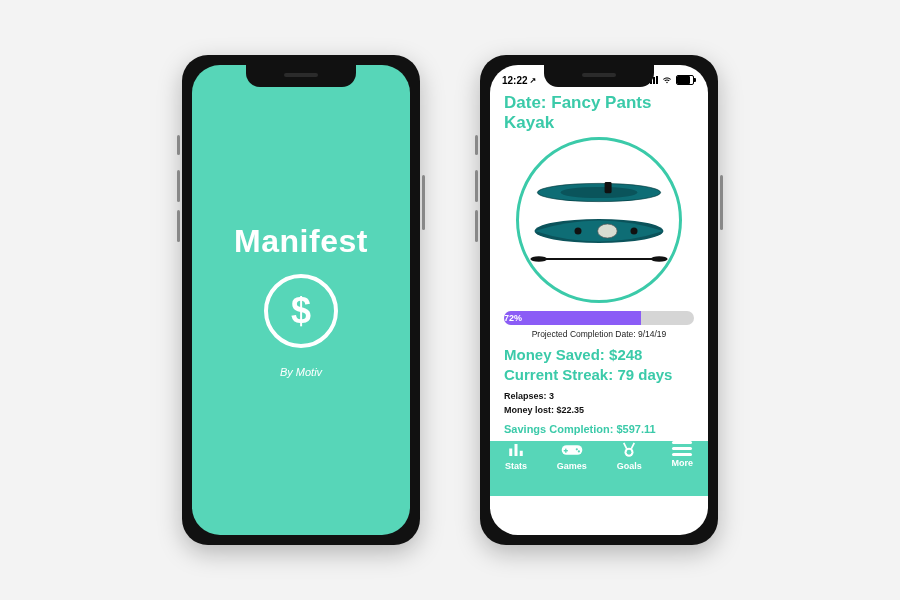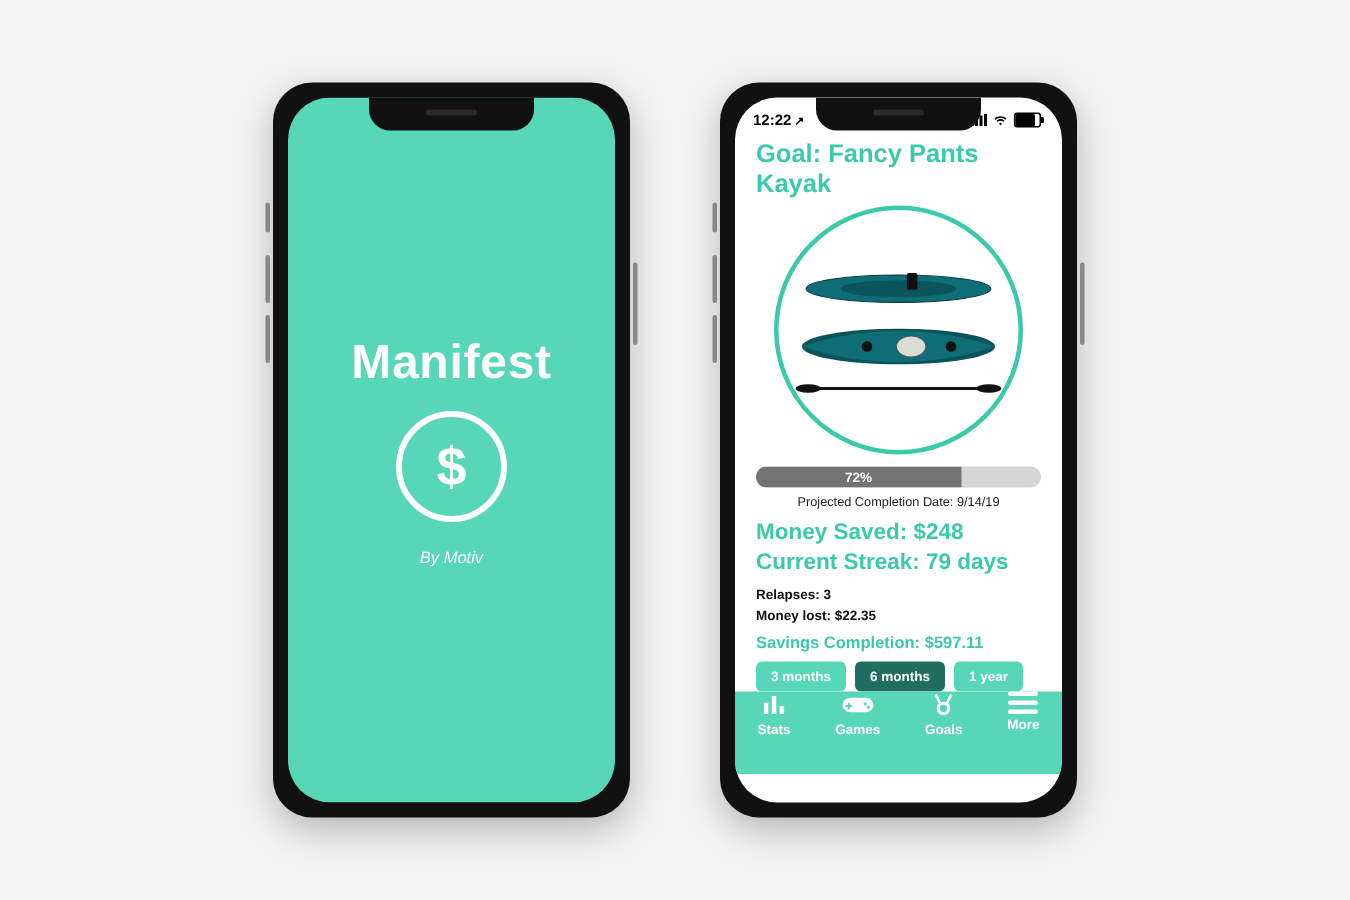--- a/index.html
+++ b/index.html
@@ -167,22 +167,22 @@
   .kayak { width: 140px; }
   .progress {
     height: 14px;
     background: #d5d5d5;
     border-radius: 7px;
     overflow: hidden;
     position: relative;
   }
   .progress-fill {
     height: 100%;
-    background: #737373;
-    display:flex; align-items:center; justify-content:center;
+    background: #8b5cf6;
+    display:flex; align-items:center; justify-content:flex-start;
     color:#fff; font-size:9px; font-weight:700;
   }
   .proj-date {
     text-align:center;
     font-size: 8.5px;
     color:#222;
     margin: 4px 0 6px;
   }
   .big-metric {
     color:#3bcaa9;
@@ -280,21 +280,21 @@
             <path fill="#000" d="M12 20c1 0 1.8-.8 1.8-1.8S13 16.4 12 16.4s-1.8.8-1.8 1.8S11 20 12 20zm-4.6-5.1c2.5-2.5 6.7-2.5 9.2 0l1.7-1.7c-3.5-3.5-9.1-3.5-12.6 0l1.7 1.7zm-3.3-3.3c4.3-4.3 11.5-4.3 15.8 0l1.7-1.7C16.4 4.7 7.6 4.7 2.4 9.9l1.7 1.7z"></path>
           </svg>
           <span class="battery">
               <i></i>
             </span>
         </div>
       </div>
 
       <div class="content">
         <h2 class="goal-title">
-          <span class="goal-prefix">Goal:</span>
+          <span class="goal-prefix">Date:</span>
           <span>Fancy Pants Kayak</span>
         </h2>
 
         <div class="goal-image-wrap">
           <svg class="kayak" viewBox="0 0 200 150">
 
             <ellipse cx="100" cy="35" rx="88" ry="13" fill="#0e6d75"></ellipse>
             <ellipse cx="100" cy="35" rx="88" ry="13" fill="none" stroke="#053c41" stroke-width="1"></ellipse>
             <ellipse cx="100" cy="35" rx="55" ry="8" fill="#063c41" opacity=".5"></ellipse>
             <rect x="108" y="20" width="10" height="16" rx="2" fill="#111"></rect>
@@ -340,25 +340,20 @@
             <span>Money lost:</span>
             <span>$22.35</span>
           </div>
         </div>
 
         <div class="savings-proj">
           <span>Savings Completion:</span>
           <span>$597.11</span>
         </div>
 
-        <div class="seg">
-          <button class="light">3 months</button>
-          <button class="dark">6 months</button>
-          <button class="light">1 year</button>
-        </div>
       </div>
 
       <div class="tabbar">
         <div class="tab">
           <svg viewBox="0 0 24 24">
             <rect x="3" y="10" width="4" height="10" fill="#fff"></rect>
             <rect x="10" y="4" width="4" height="16" fill="#fff"></rect>
             <rect x="17" y="13" width="4" height="7" fill="#fff"></rect>
           </svg>
           <span>Stats</span>

